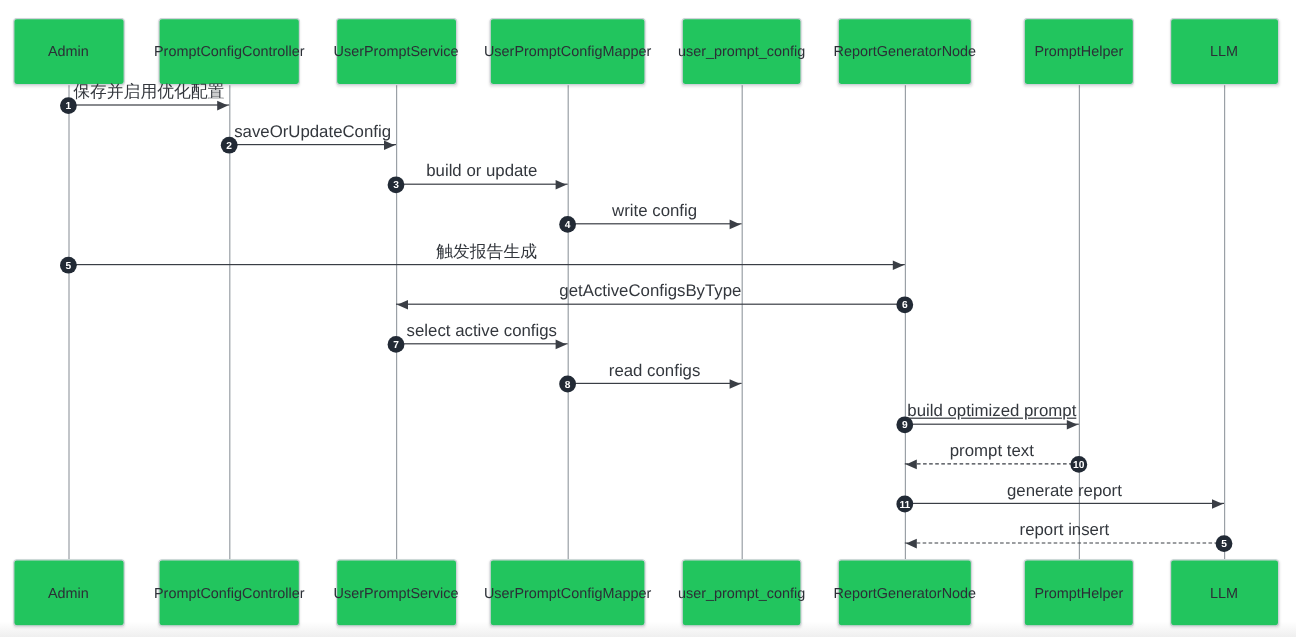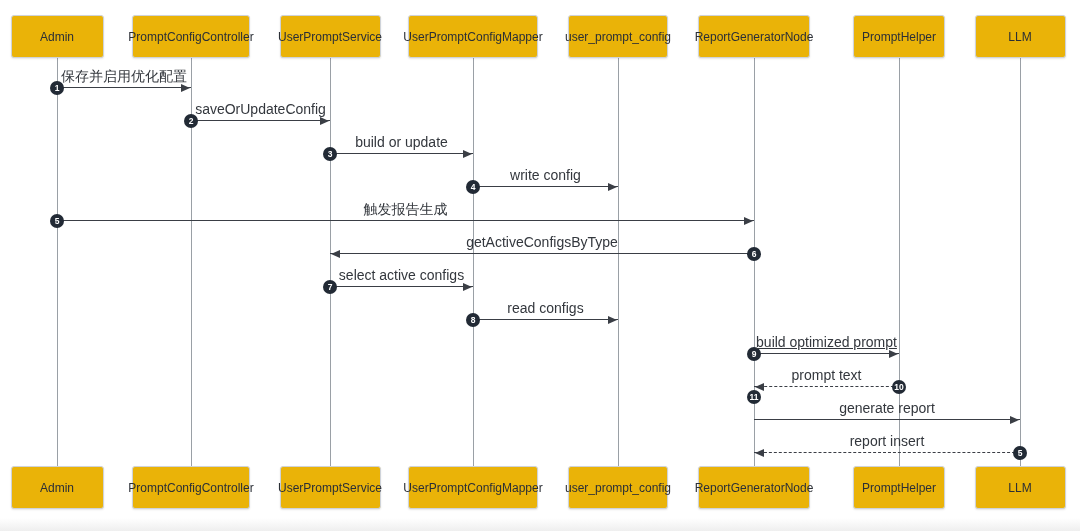--- a/index.html
+++ b/index.html
@@ -15,22 +15,22 @@
     background: #ffffff;
     overflow: hidden;
   }
   .lifeline {
     position: absolute;
     width: 1px;
     background: #9aa0a6;
   }
   .actor-box {
     position: absolute;
-    height: 43px;
-    background: #eab308;
+    height: 56px;
+    background: #22c55e;
     border: 1px solid #cfd3d9;
     border-radius: 3px;
     box-sizing: border-box;
     display: flex;
     align-items: center;
     justify-content: center;
     font-size: 12px;
     font-weight: 400;
     color: #2b2f36;
     box-shadow: 0 1px 2px rgba(0,0,0,0.10);
@@ -150,21 +150,21 @@
       <div class="msg-line" style="left: 754px; top: 353px; width: 145px;"></div>
       <div class="arrowhead right" style="left: 889px; top: 350px;"></div>
       <div class="seq-badge" style="left: 747px; top: 347px;">9</div>
       <div class="msg-label" style="left: 826.5px; top: 334px; text-decoration: underline;">build optimized prompt</div>
       <div class="msg-line dashed" style="left: 754px; top: 386px; width: 145px;"></div>
       <div class="arrowhead left" style="left: 755px; top: 383px;"></div>
       <div class="seq-badge" style="left: 892px; top: 380px;">10</div>
       <div class="msg-label" style="left: 826.5px; top: 367px;">prompt text</div>
       <div class="msg-line" style="left: 754px; top: 419px; width: 266px;"></div>
       <div class="arrowhead right" style="left: 1010px; top: 416px;"></div>
-      <div class="seq-badge" style="left: 747px; top: 390px;">11</div>
+      <div class="seq-badge" style="left: 747px; top: 413px;">11</div>
       <div class="msg-label" style="left: 887px; top: 400px;">generate report</div>
       <div class="msg-line dashed" style="left: 754px; top: 452px; width: 266px;"></div>
       <div class="arrowhead left" style="left: 755px; top: 449px;"></div>
       <div class="seq-badge" style="left: 1013px; top: 446px;">5</div>
       <div class="msg-label" style="left: 887px; top: 433px;">report insert</div>
     </div>
   <div class="bottom-fade"></div>
 </div>
 
 </body></html>

